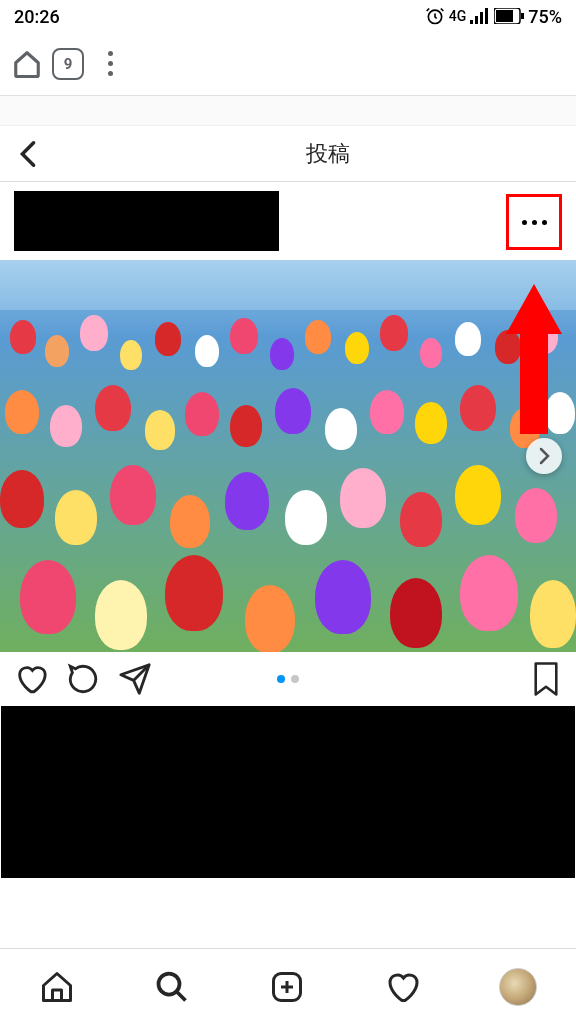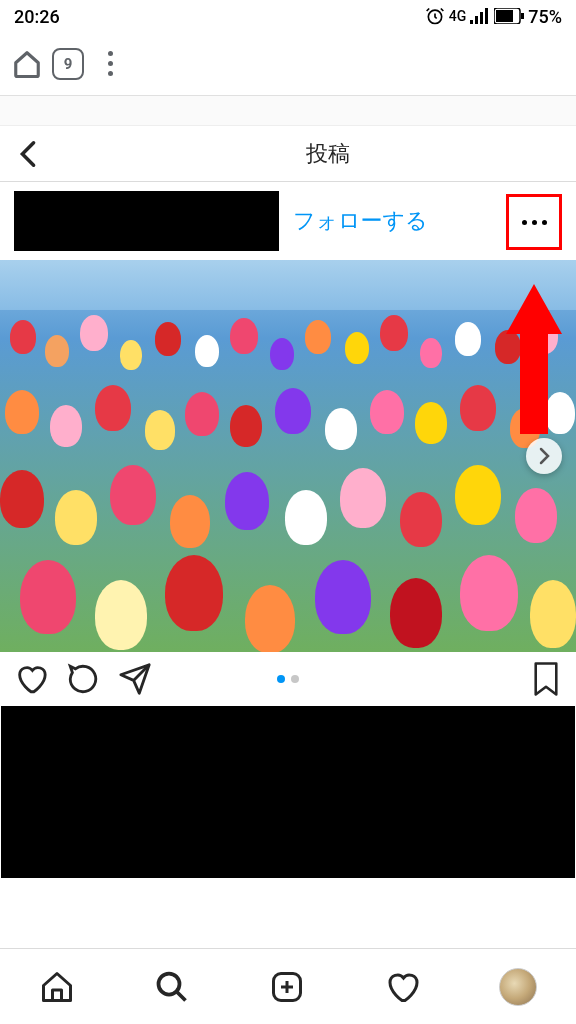--- a/index.html
+++ b/index.html
@@ -305,21 +305,20 @@
   <div class="back-btn">
     <svg width="18" height="28" viewBox="0 0 12 20" fill="none" stroke="#262626" stroke-width="2.5" stroke-linecap="round">
         <path d="M10 2L2 10l8 8"></path>
       </svg>
   </div>
   <div class="ig-title">投稿</div>
 </div>
 
 <div class="post-header">
   <div class="username-block"></div>
-  <span class="follow-link">フォローする</span>
   <div class="more-btn">
     <span></span>
       <span></span>
       <span></span>
   </div>
 </div>
 
 <svg class="red-arrow" viewBox="0 0 56 150">
   <path d="M28 0 L56 50 L42 50 L42 150 L14 150 L14 50 L0 50 Z" fill="#ff0000"></path>
 </svg>

